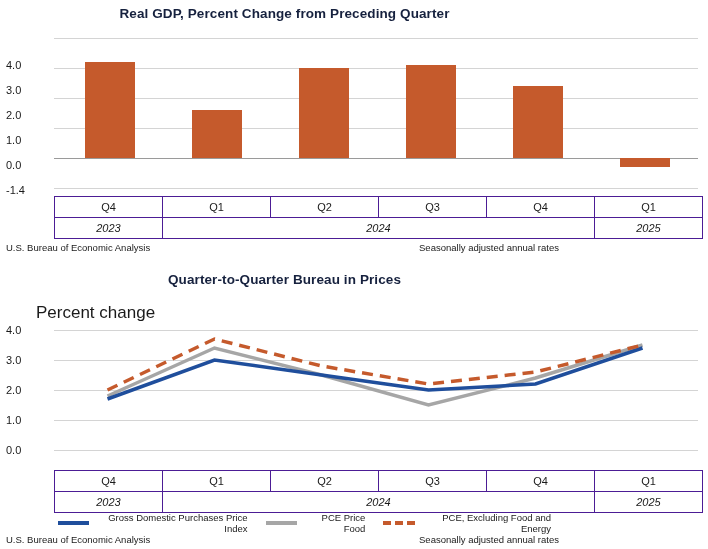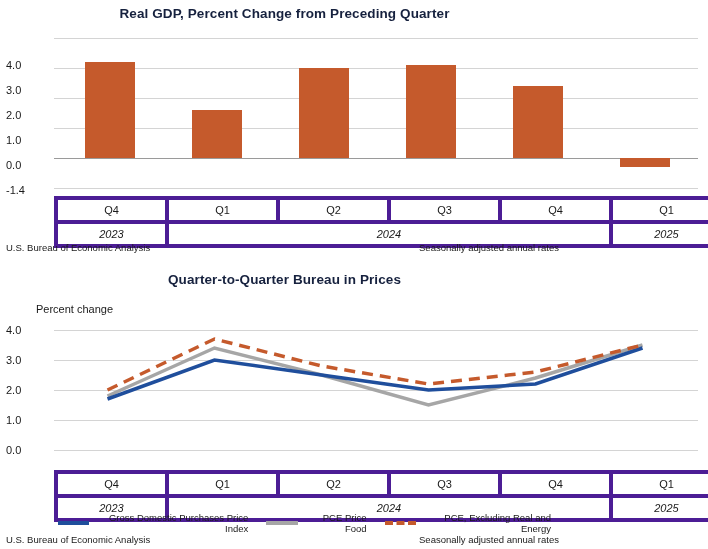--- a/index.html
+++ b/index.html
@@ -32,21 +32,21 @@
   }
   #panel-top .chart-title { padding-top: 6px; }
   #panel-bottom .chart-title { padding-top: 2px; }
 
   .plot-wrap {
     position: relative;
     margin: 0 auto;
   }
   .axis-label-y {
     position: absolute;
-    font-size: 11px;
+    font-size: 17px;
     color: #1a1a1a;
     white-space: nowrap;
   }
   .tick-label {
     position: absolute;
     font-size: 11px;
     color: #1a1a1a;
     text-align: left;
     width: 34px;
   }
@@ -63,21 +63,21 @@
   .bar {
     position: absolute;
     background: #c55a2c;
   }
   .cat-table {
     position: absolute;
     border-collapse: collapse;
     table-layout: fixed;
   }
   .cat-table td {
-    border: 4px solid #4c1d95;
+    border: 1px solid #4c1d95;
     font-size: 11px;
     text-align: center;
     color: #1a1a1a;
     height: 20px;
     padding: 0;
   }
   .cat-table td.yr {
     height: 20px;
     font-style: italic;
   }
@@ -221,19 +221,19 @@
     <div class="legend-item">
       <span class="swatch" style="background:#1f4e9c;"></span>
       <span>Gross Domestic Purchases Price Index</span>
     </div>
     <div class="legend-item">
       <span class="swatch" style="background:#a6a6a6;"></span>
       <span>PCE Price Food</span>
     </div>
     <div class="legend-item">
       <span class="swatch dashed"></span>
-      <span>PCE, Excluding Real and Energy</span>
+      <span>PCE, Excluding Food and Energy</span>
     </div>
   </div>
 
   <div class="footnote-left" style="left:6px;   top:264px;">U.S. Bureau of Economic Analysis</div>
   <div class="footnote-right" style="right:10px; top:264px;">Seasonally adjusted annual rates</div>
 </div>
 
 </body></html>

